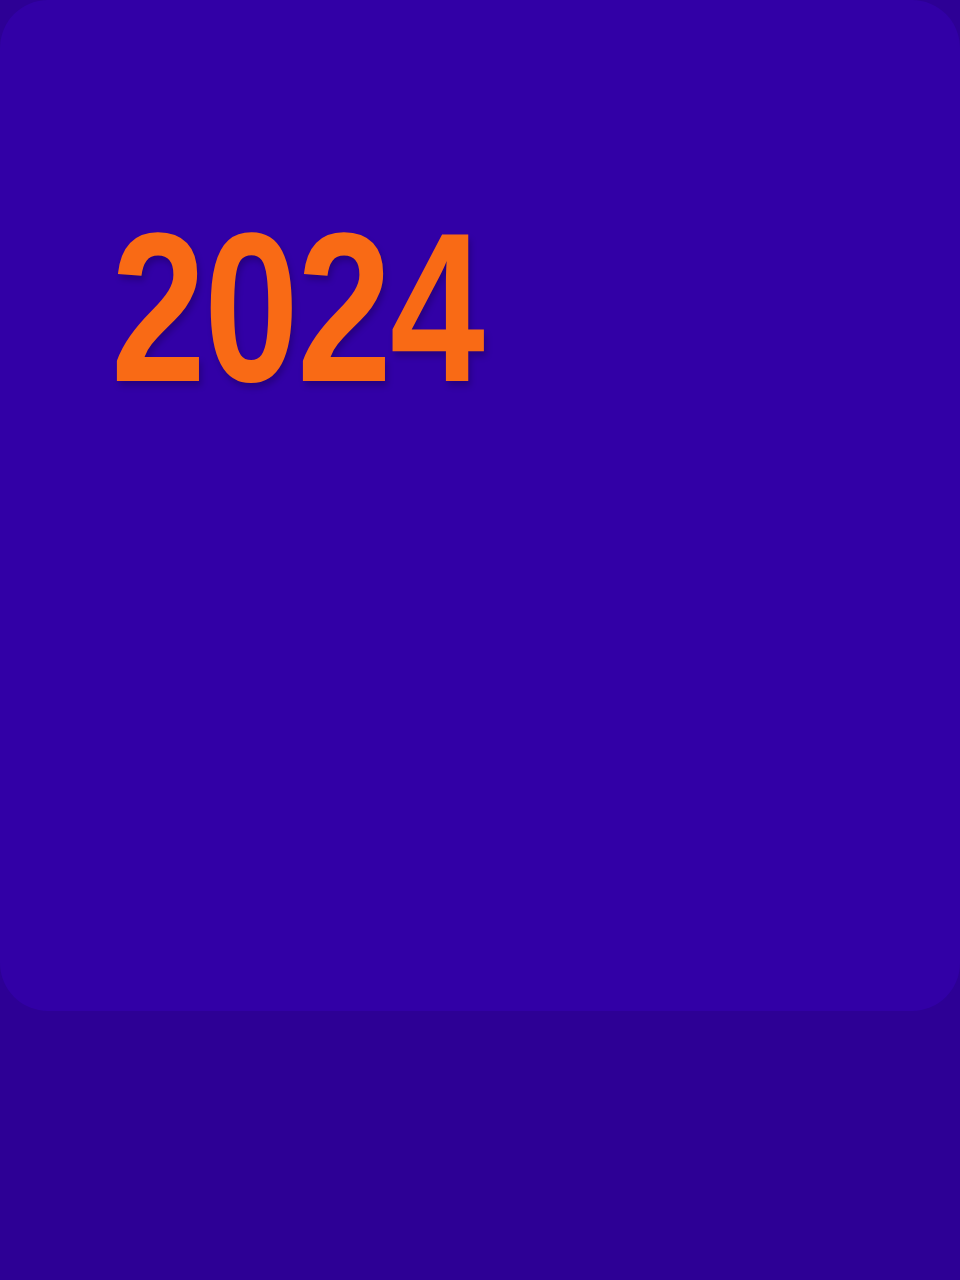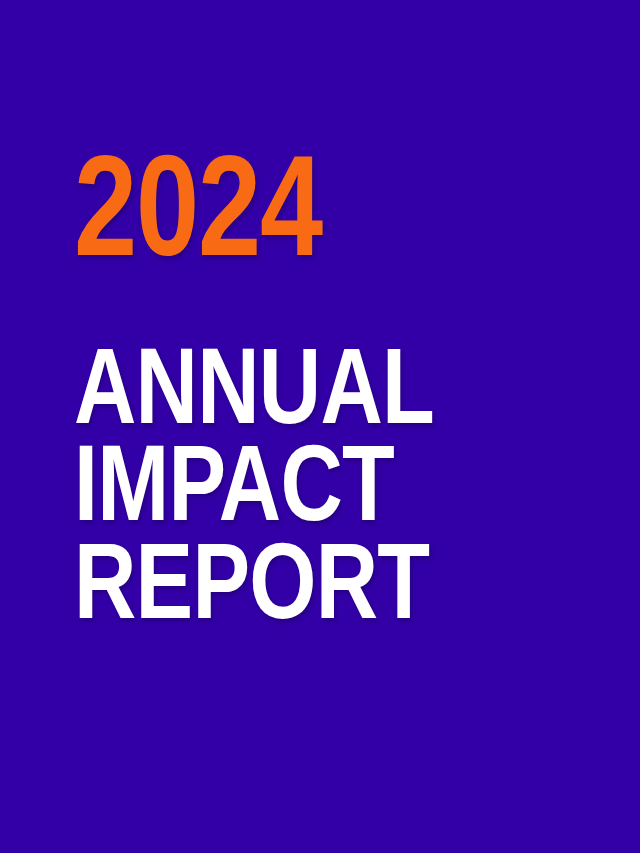--- a/index.html
+++ b/index.html
@@ -10,24 +10,25 @@
 
   body {
     background: #2d0095;
     font-family: "Liberation Sans", sans-serif;
   }
 
   
   .poster {
     position: relative;
     width: 640px;
-    height: 853px;
+    height: 674px;
     overflow: hidden;
     background-color: #3200a6;
     box-sizing: border-box;
+    border-radius: 32px;
   }
 
   
   .cover-text-block {
     position: absolute;
     left: 74px;
     top: 136px;
     width: 500px;
     display: block;
   }
@@ -73,21 +74,16 @@
 </style>
 </head>
 <body>
 
 <div class="poster">
 
   <div class="cover-text-block">
 
     <span class="year-line">2024</span>
 
-    <div class="title-group">
-      <span class="title-line">ANNUAL</span>
-      <span class="title-line">IMPACT</span>
-      <span class="title-line">REPORT</span>
-    </div>
 
   </div>
 
 </div>
 
 </body></html>

